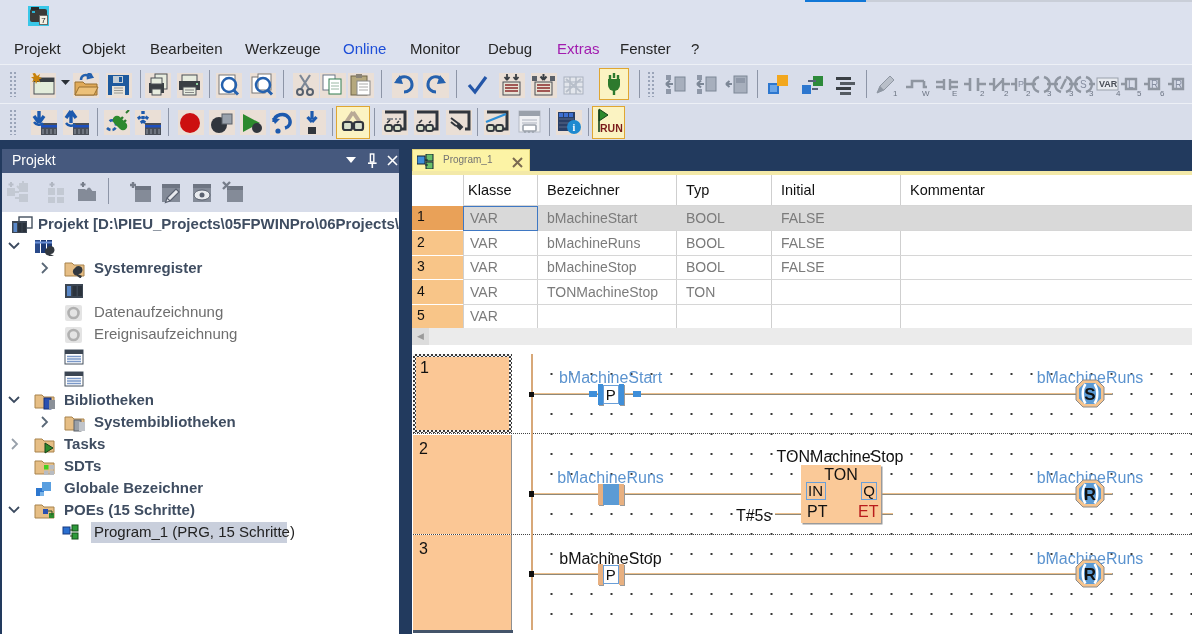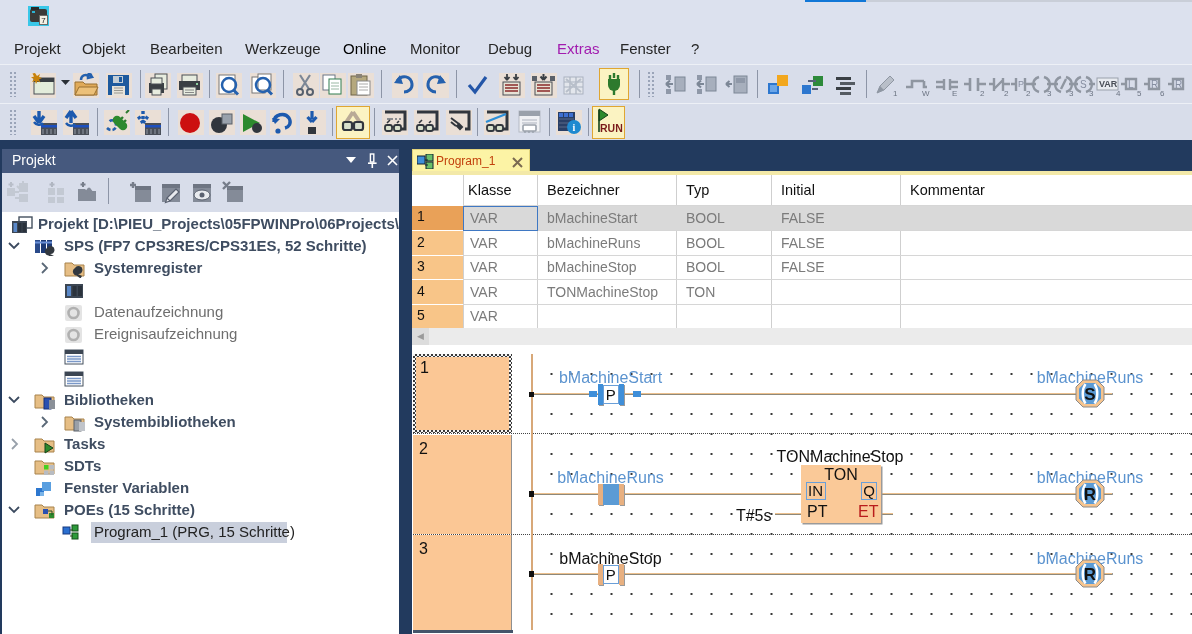--- a/index.html
+++ b/index.html
@@ -26,21 +26,21 @@
     <div class="abs" style="left:4px;top:5px;width:3px;height:2px;background:#2bb3d4"></div>
     <div class="abs" style="left:11px;top:9px;width:9px;height:10px;background:#f3f0e4;border:1px solid #6a6a66;font-size:8px;line-height:9px;text-align:center;color:#222">7</div>
   </div>
 </div>
 
 <div class="abs" style="left:0;top:33px;width:1192px;height:31px;background:#dce1ee">
   <div class="lbl" style="left:14px;top:7px;color:#262626">Projekt</div>
   <div class="lbl" style="left:82px;top:7px;color:#262626">Objekt</div>
   <div class="lbl" style="left:150px;top:7px;color:#262626">Bearbeiten</div>
   <div class="lbl" style="left:245px;top:7px;color:#262626">Werkzeuge</div>
-  <div class="lbl" style="left:343px;top:7px;color:#000000">Online</div>
+  <div class="lbl" style="left:343px;top:7px;color:#1d4ed8">Online</div>
   <div class="lbl" style="left:410px;top:7px;color:#262626">Monitor</div>
   <div class="lbl" style="left:488px;top:7px;color:#262626">Debug</div>
   <div class="lbl" style="left:557px;top:7px;color:#a21caf">Extras</div>
   <div class="lbl" style="left:620px;top:7px;color:#262626">Fenster</div>
   <div class="lbl" style="left:691px;top:7px;color:#262626">?</div>
 </div>
 
 <div id="tb1" class="abs" style="left:0;top:64px;width:1192px;height:39px;background:#d8ddea;border-top:1px solid #edf0f6">
   <div class="abs" style="left:9px;top:6px;width:8px;height:26px;background-image:radial-gradient(circle,#9aa4b8 1px,rgba(0,0,0,0) 1.2px);background-size:4px 4px"></div>
     <div class="abs" style="left:30px;top:8px;width:26px;height:25px;background:#eadfd6"></div>
@@ -498,21 +498,20 @@
   <svg class="abs" style="left:6px;top:29px" width="12" height="9">
       <path d="M1,2 L6,7 L11,2" stroke="#3b4a5f" stroke-width="1.8" fill="none"></path>
     </svg>
   <svg class="abs" style="left:32px;top:26px" width="24" height="18">
     <rect x="1" y="2" width="5" height="13" fill="#2a4a8a"></rect>
       <rect x="7" y="2" width="5" height="13" fill="#1d3a74"></rect>
       <rect x="13" y="2" width="5" height="13" fill="#1d3a74"></rect>
     <rect x="1" y="3.5" width="17" height="2" fill="#6a90d8"></rect>
     <path d="M13,10 a4,4 0 1 1 3,6 l4,2 -1.5,2 -4,-2.5 a4,4 0 0 1 -1.5,-7.5" fill="#32383f"></path>
   </svg>
-  <div class="lbl" style="left:62px;top:25px;font-weight:bold;color:#3f4d61">SPS (FP7 CPS3RES/CPS31ES, 52 Schritte)</div>
 
   <svg class="abs" style="left:38px;top:50px" width="9" height="12">
       <path d="M2,1 L7,6 L2,11" stroke="#5a6877" stroke-width="1.8" fill="none"></path>
     </svg>
   <svg class="abs" style="left:62px;top:48px" width="24" height="18">
     <path d="M1,3 h7 l2,2 h10 v11 h-19 z" fill="#e6be85" stroke="#a8834c"></path>
     <path d="M11,8 a4,4 0 1 1 3,6 l4,2 -1.5,2.5 -4,-3 a4,4 0 0 1 -1.5,-7.5" fill="#32383f"></path>
   </svg>
   <div class="lbl" style="left:92px;top:47px;font-weight:bold;color:#3f4d61">Systemregister</div>
 
@@ -583,21 +582,21 @@
     <rect x="10" y="12.5" width="4.5" height="4.5" fill="#b8bcc2"></rect>
       <rect x="15.5" y="12.5" width="4.5" height="4.5" fill="#b8bcc2"></rect>
   </svg>
   <div class="lbl" style="left:62px;top:245px;font-weight:bold;color:#3f4d61">SDTs</div>
 
   <svg class="abs" style="left:32px;top:268px" width="24" height="18">
     <rect x="2" y="8" width="8" height="8" fill="#2d77cf"></rect>
     <rect x="8" y="2" width="9" height="9" fill="#5a9fe0"></rect>
     <rect x="6" y="12" width="4" height="4" fill="#7ab4e8"></rect>
   </svg>
-  <div class="lbl" style="left:62px;top:267px;font-weight:bold;color:#3f4d61">Fenster Variablen</div>
+  <div class="lbl" style="left:62px;top:267px;font-weight:bold;color:#3f4d61">Globale Bezeichner</div>
 
   <svg class="abs" style="left:6px;top:293px" width="12" height="9">
       <path d="M1,2 L6,7 L11,2" stroke="#3b4a5f" stroke-width="1.8" fill="none"></path>
     </svg>
   <svg class="abs" style="left:32px;top:290px" width="24" height="18">
     <path d="M1,3 h7 l2,2 h10 v11 h-19 z" fill="#e6be85" stroke="#a8834c"></path>
     <rect x="9" y="7" width="5" height="5" fill="#2a50b0"></rect>
     <rect x="15" y="11" width="5" height="5" fill="#2d8a2d"></rect>
     <path d="M14,9 h4 v4" stroke="#2a4a20" fill="none"></path>
   </svg>
@@ -613,21 +612,21 @@
   <div class="lbl" style="left:92px;top:311px;color:#222">Program_1 (PRG, 15 Schritte)</div>
 </div>
 
 <div class="abs" style="left:412px;top:148.5px;width:118px;height:22.5px;background:#fcf3a5;border:1px solid #e2d37a;border-bottom:none">
   <svg class="abs" style="left:4px;top:4px" width="17" height="15">
     <rect x="0" y="2" width="8" height="8" fill="#3f8fd9" stroke="#123" stroke-width="1"></rect>
     <rect x="9" y="0" width="7" height="7" fill="#6abf69" stroke="#123" stroke-width="1"></rect>
     <rect x="9" y="8" width="7" height="7" fill="#6abf69" stroke="#123" stroke-width="1"></rect>
     <path d="M8,6 h3 M8,11 h3" stroke="#123" stroke-width="1"></path>
   </svg>
-  <div class="abs" style="left:23px;top:4px;font-size:12px;color:#c2410c">Program_1</div>
+  <div class="abs" style="left:30px;top:4px;font-size:10px;color:#737373">Program_1</div>
   <svg class="abs" style="left:99px;top:7px" width="11" height="11">
       <path d="M1,1 L10,10 M10,1 L1,10" stroke="#7a6a50" stroke-width="2"></path>
     </svg>
 </div>
 <div class="abs" style="left:412px;top:171px;width:780px;height:4px;background:#f3e9a8"></div>
 
 <div id="table" class="abs" style="left:412px;top:175px;width:780px;height:153px;background:#fff;font-size:14px">
 
   <div class="abs" style="left:51px;top:0;width:1px;height:153px;background:#cfcfcf"></div>
   <div class="abs" style="left:125px;top:0;width:1px;height:153px;background:#cfcfcf"></div>

